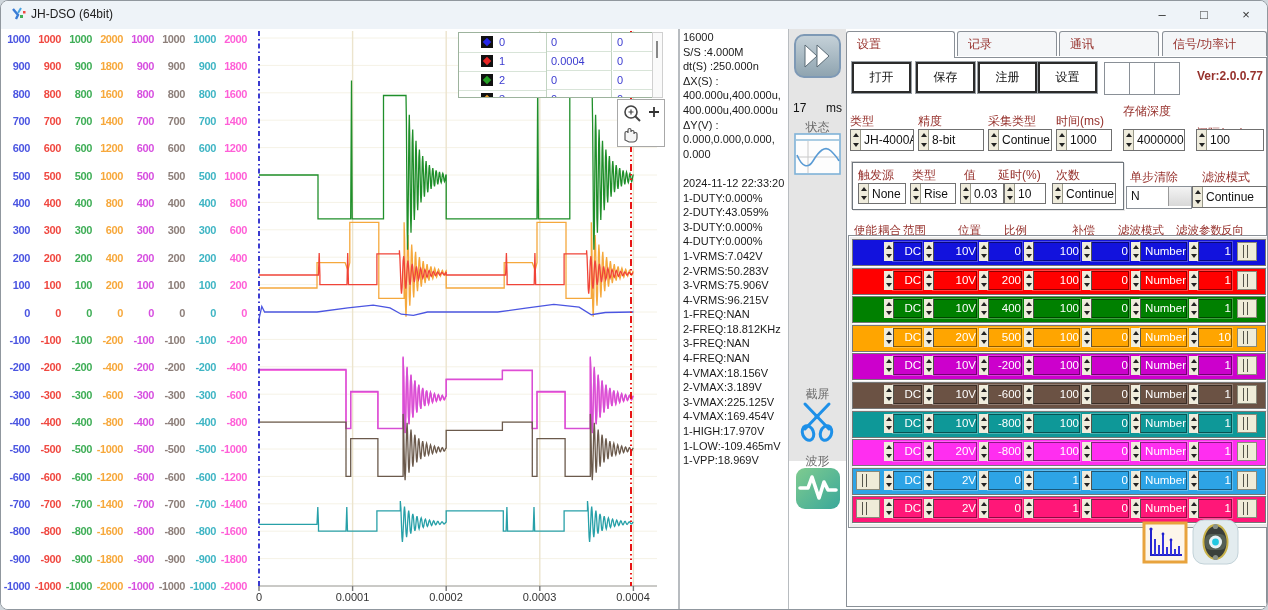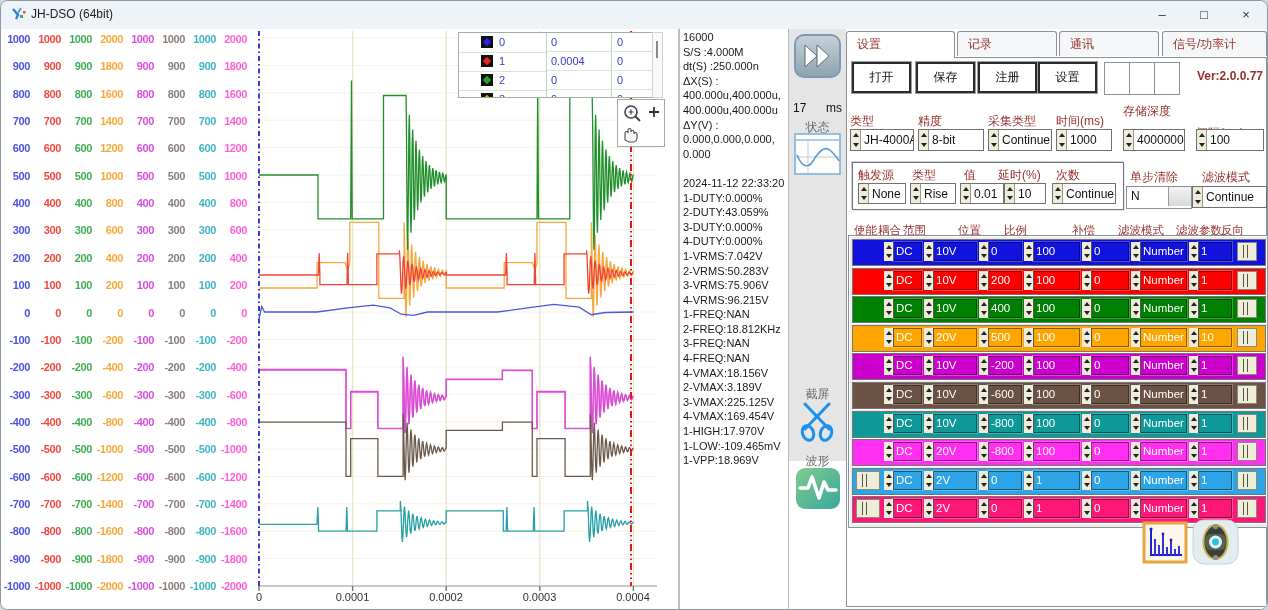--- a/index.html
+++ b/index.html
@@ -44,21 +44,21 @@
   #seg-box div:last-child{border-right:none;}
   #version{position:absolute;top:40px;right:6px;font-size:12px;font-weight:bold;color:#96312c;}
   .flabel{position:absolute;font-size:12px;color:#96312c;white-space:nowrap;}
   .fld{position:absolute;height:22px;background:#fff;border:1px solid #707070;box-sizing:border-box;display:flex;align-items:stretch;}
   .fld .val{flex:1;font-size:12px;color:#111;line-height:20px;padding-left:3px;white-space:nowrap;overflow:hidden;}
   .sp{width:9px;background:#efecdc;border-right:1px solid #9a9a8a;position:relative;flex:0 0 9px;}
   .sp:before{content:"";position:absolute;left:1.5px;top:3px;border-left:3px solid transparent;border-right:3px solid transparent;border-bottom:4px solid #222;}
   .sp:after{content:"";position:absolute;left:1.5px;bottom:3px;border-left:3px solid transparent;border-right:3px solid transparent;border-top:4px solid #222;}
   #trigger-box{position:absolute;left:6px;top:133px;width:270px;height:46px;border:1px solid #6f767d;box-shadow:1px 1px 0 #e8e8e8, -1px -1px 0 #cfcfcf;}
   #channel-box{position:absolute;left:2px;top:206px;width:420px;height:291px;border:1px solid #8a9097;background:#ededed;box-shadow:inset 1px 1px 0 #fff;}
-  .chrow{position:absolute;left:3px;width:412px;height:25px;border:1px solid #777;box-shadow:1px 1px 0 #fff;}
+  .chrow{position:absolute;left:3px;width:412px;height:25px;border:1px solid #777;box-shadow:1px 1px 0 #fff;text-align:right;}
   .cell{position:absolute;top:2px;height:19px;border:1px solid rgba(0,0,0,0.45);box-shadow:0 0 0 1px rgba(255,255,255,0.25);box-sizing:border-box;display:flex;}
   .cell .val{flex:1;font-size:11.5px;color:#fff;line-height:17px;padding-left:2px;white-space:nowrap;overflow:hidden;}
   .toggle{position:absolute;top:2px;height:19px;width:20px;background:#efecd8;border:1px solid #8a8a7a;box-sizing:border-box;}
   .toggle:before{content:"";position:absolute;left:5px;top:2px;bottom:2px;width:1px;background:#55554a;}
   .toggle:after{content:"";position:absolute;left:9px;top:2px;bottom:2px;width:1px;background:#55554a;}
   .chead{position:absolute;top:194px;font-size:11.5px;color:#96312c;white-space:nowrap;}
   .iconbtn{position:absolute;cursor:default;}
 </style>
 </head>
 <body>
@@ -509,21 +509,21 @@
           <div class="val">None</div>
         </div>
         <div class="flabel" style="left: 66px; top: 138px;">类型</div>
         <div class="fld" style="left: 64px; top: 154px; width: 46px; height: 21px;">
           <div class="sp"></div>
           <div class="val">Rise</div>
         </div>
         <div class="flabel" style="left: 118px; top: 138px;">值</div>
         <div class="fld" style="left: 114px; top: 154px; width: 44px; height: 21px;">
           <div class="sp"></div>
-          <div class="val">0.01</div>
+          <div class="val">0.03</div>
         </div>
         <div class="flabel" style="left: 152px; top: 138px;">延时(%)</div>
         <div class="fld" style="left: 158px; top: 154px; width: 42px; height: 21px;">
           <div class="sp"></div>
           <div class="val">10</div>
         </div>
         <div class="flabel" style="left: 210px; top: 138px;">次数</div>
         <div class="fld" style="left: 206px; top: 154px; width: 64px; height: 21px;">
           <div class="sp"></div>
           <div class="val">Continue</div>

